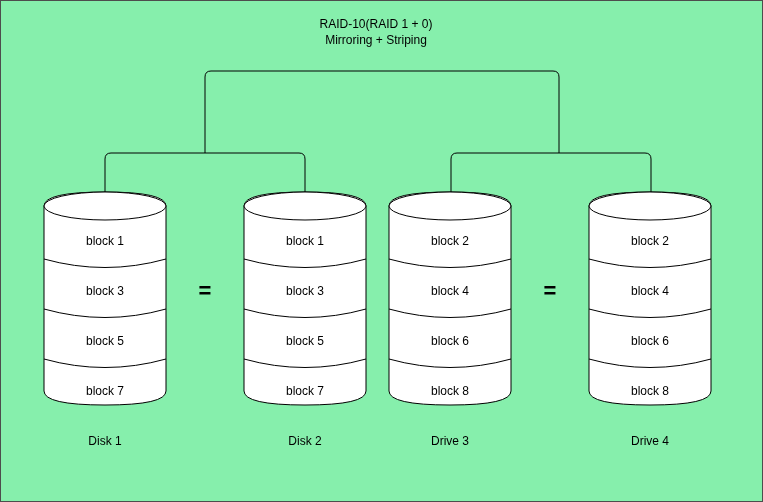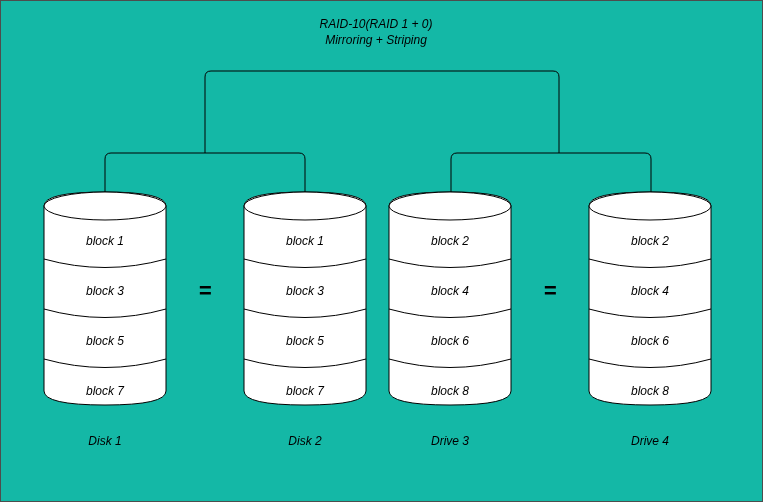--- a/index.html
+++ b/index.html
@@ -7,25 +7,24 @@
     padding: 0;
     background: #ffffff;
   }
   body {
     font-family: "Liberation Sans", sans-serif;
   }
   #page {
     position: relative;
     width: 763px;
     height: 502px;
-    background: #14b8a6;
+    background: #86efac;
     box-sizing: border-box;
     border: 1px solid #4d4d4d;
     overflow: hidden;
-    font-style: italic;
   }
   #diagram-svg {
     position: absolute;
     left: 0;
     top: 0;
     width: 763px;
     height: 502px;
     display: block;
   }
   .diagram-text {

